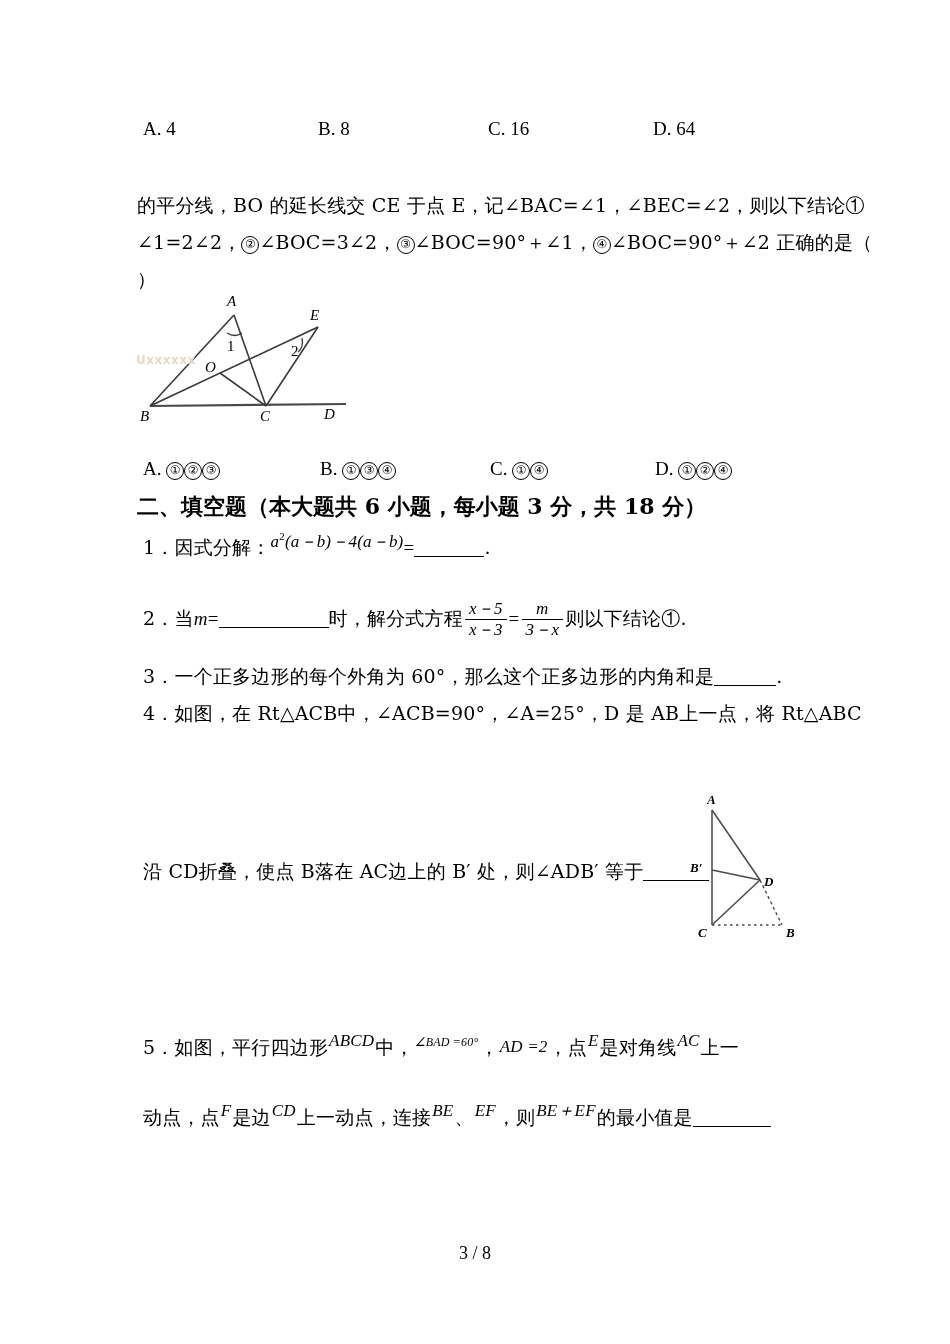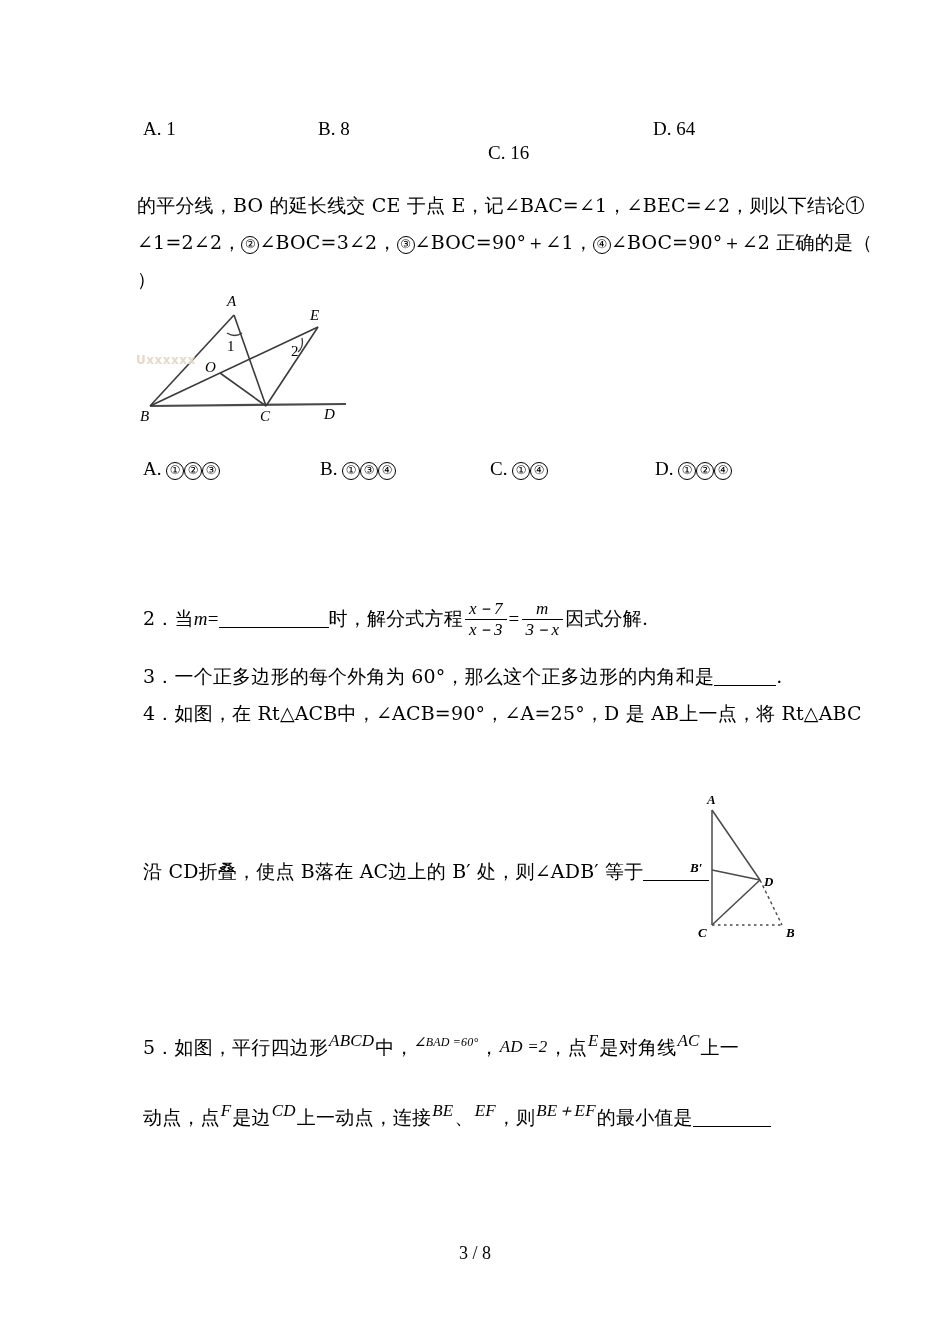--- a/index.html
+++ b/index.html
@@ -116,23 +116,23 @@
     letter-spacing: 0.5px;
     user-select: none;
   }
 </style>
 </head>
 <body>
 
 <div class="page">
 
   <div class="opt-row" style="top:118px;">
-    <span class="opt" style="width:175px;">A. 1</span>
+    <span class="opt" style="width:175px;">A. 4</span>
     <span class="opt" style="width:170px;">B. 8</span>
-    <span class="opt" style="width:165px;margin-top:24px;">C. 16</span>
+    <span class="opt" style="width:165px;">C. 16</span>
     <span class="opt">D. 64</span>
   </div>
 
   <div class="line cn" style="left:137px; top:192px;">的平分线，BO 的延长线交 CE 于点 E，记∠BAC=∠1，∠BEC=∠2，则以下结论①</div>
 
   <div class="line cn" style="left:137px; top:229px;">
     <span>∠1=2∠2，</span><span class="circ">②</span><span>∠BOC=3∠2，</span><span class="circ">③</span><span>∠BOC=90°＋∠1，</span><span class="circ">④</span><span>∠BOC=90°＋∠2 正确的是（</span>
   </div>
   <div class="line cn" style="left:137px; top:266px;">）</div>
 
@@ -177,24 +177,28 @@
     <span class="opt" style="width:165px;">
       <span>C.</span>
       <span class="circ">①</span><span class="circ">④</span>
     </span>
     <span class="opt">
       <span>D.</span>
       <span class="circ">①</span><span class="circ">②</span><span class="circ">④</span>
     </span>
   </div>
 
-
+  <div class="heading" style="top:492px;">二、填空题（本大题共 6 小题，每小题 3 分，共 18 分）</div>
+
+  <div class="line cn" style="left:143px; top:530px;">
+    <span>1．</span><span>因式分解：</span><span style="display:inline-block; position:relative; top:-7px; font-size:17px;"><span class="mi">a</span><span class="mn" style="font-size:11px; vertical-align:7px;">2</span><span class="mi">(a－b)－4(a－b)</span></span><span class="mn">=</span><span class="blank-s"></span><span>.</span>
+  </div>
 
   <div class="line cn" style="left:143px; top:600px;">
-    <span>2．</span><span>当</span><span class="mi">m</span><span class="mn">=</span><span class="blank-m"></span><span>时，解分式方程</span><span class="frac"><span class="num mi">x－7</span><span class="den mi">x－3</span></span><span class="mn">=</span><span class="frac"><span class="num mi">m</span><span class="den mi">3－x</span></span><span>因式分解.</span>
+    <span>2．</span><span>当</span><span class="mi">m</span><span class="mn">=</span><span class="blank-m"></span><span>时，解分式方程</span><span class="frac"><span class="num mi">x－5</span><span class="den mi">x－3</span></span><span class="mn">=</span><span class="frac"><span class="num mi">m</span><span class="den mi">3－x</span></span><span>则以下结论①.</span>
   </div>
 
   <div class="line cn" style="left:143px; top:663px;">
     <span>3．</span><span>一个正多边形的每个外角为 60°，那么这个正多边形的内角和是</span><span class="blank-s" style="width:62px;"></span><span>.</span>
   </div>
 
   <div class="line cn" style="left:143px; top:700px;">
     <span>4．</span><span>如图，在 Rt△ACB中，∠ACB=90°，∠A=25°，D 是 AB上一点，将 Rt△ABC</span>
   </div>
 

